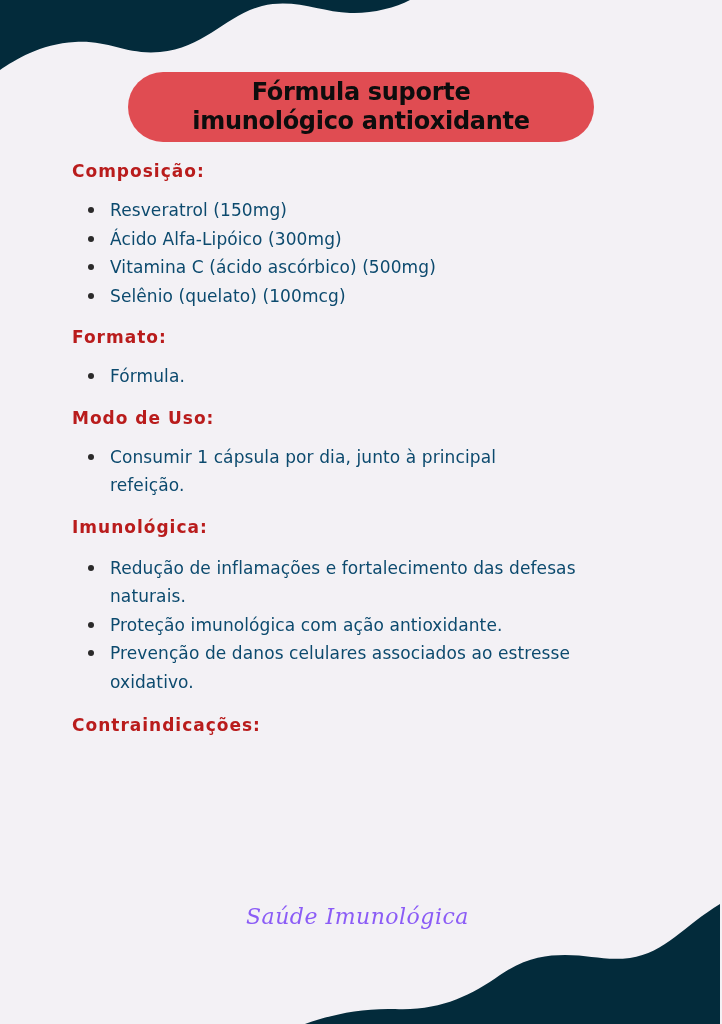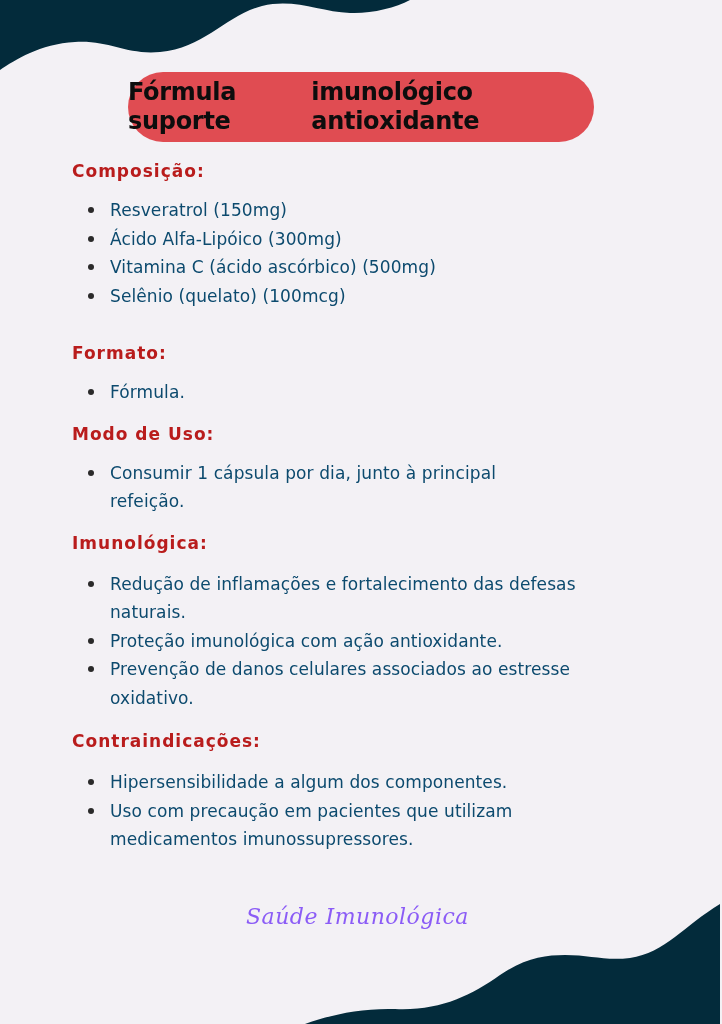--- a/index.html
+++ b/index.html
@@ -6,21 +6,21 @@
   body {
     width:722px; height:1024px; position:relative; overflow:hidden;
     background:#f3f1f5;
     font-family:"DejaVu Sans", sans-serif;
     color:#1c1c1c;
   }
   .wave { position:absolute; left:0; top:0; }
   .title-pill {
     position:absolute; left:128px; top:72px; width:466px; height:70px;
     border-radius:35px; background:#e04c52;
-    display:flex; flex-direction:row; align-items:center; justify-content:center;
+    display:flex; flex-direction:column; align-items:center; justify-content:center;
   }
   .title-line {
     font-family:"DejaVu Sans", sans-serif; font-weight:bold;
     font-size:24px; line-height:29px; color:#0d0d0d; letter-spacing:-0.3px;
   }
   .content { position:absolute; left:72px; top:156px; width:600px; }
   .section-heading {
     font-family:"DejaVu Sans", sans-serif; font-weight:bold;
     font-size:17px; letter-spacing:1px; color:#b91c1c;
     margin:0; height:30px; line-height:30px;
@@ -59,21 +59,21 @@
   <section style="margin-bottom:4px;">
     <h2 class="section-heading">Composição:</h2>
     <ul class="list" style="margin-top:10px;">
       <li><span class="bullet"></span><span>Resveratrol (150mg)</span></li>
       <li><span class="bullet"></span><span>Ácido Alfa-Lipóico (300mg)</span></li>
       <li><span class="bullet"></span><span>Vitamina C (ácido ascórbico) (500mg)</span></li>
       <li><span class="bullet"></span><span>Selênio (quelato) (100mcg)</span></li>
     </ul>
   </section>
 
-  <section style="margin-top:28px;">
+  <section style="margin-top:12px;">
     <h2 class="section-heading">Formato:</h2>
     <ul class="list" style="margin-top:10px;">
       <li><span class="bullet"></span><span>Fórmula.</span></li>
     </ul>
   </section>
 
   <section style="margin-top:12px;">
     <h2 class="section-heading">Modo de Uso:</h2>
     <ul class="list" style="margin-top:10px; width:500px;">
       <li><span class="bullet"></span><span>Consumir 1 cápsula por dia, junto à principal refeição.</span></li>
@@ -84,21 +84,17 @@
     <h2 class="section-heading">Imunológica:</h2>
     <ul class="list" style="margin-top:12px; width:580px;">
       <li><span class="bullet"></span><span>Redução de inflamações e fortalecimento das defesas naturais.</span></li>
       <li><span class="bullet"></span><span>Proteção imunológica com ação antioxidante.</span></li>
       <li><span class="bullet"></span><span>Prevenção de danos celulares associados ao estresse oxidativo.</span></li>
     </ul>
   </section>
 
   <section style="margin-top:14px;">
     <h2 class="section-heading">Contraindicações:</h2>
-    <ul class="list" style="margin-top:12px; width:520px;">
-      <li><span class="bullet"></span><span>Hipersensibilidade a algum dos componentes.</span></li>
-      <li><span class="bullet"></span><span>Uso com precaução em pacientes que utilizam medicamentos imunossupressores.</span></li>
-    </ul>
   </section>
 
 </div>
 
 <div class="footer-brand">Saúde Imunológica</div>
 
 </body></html>

